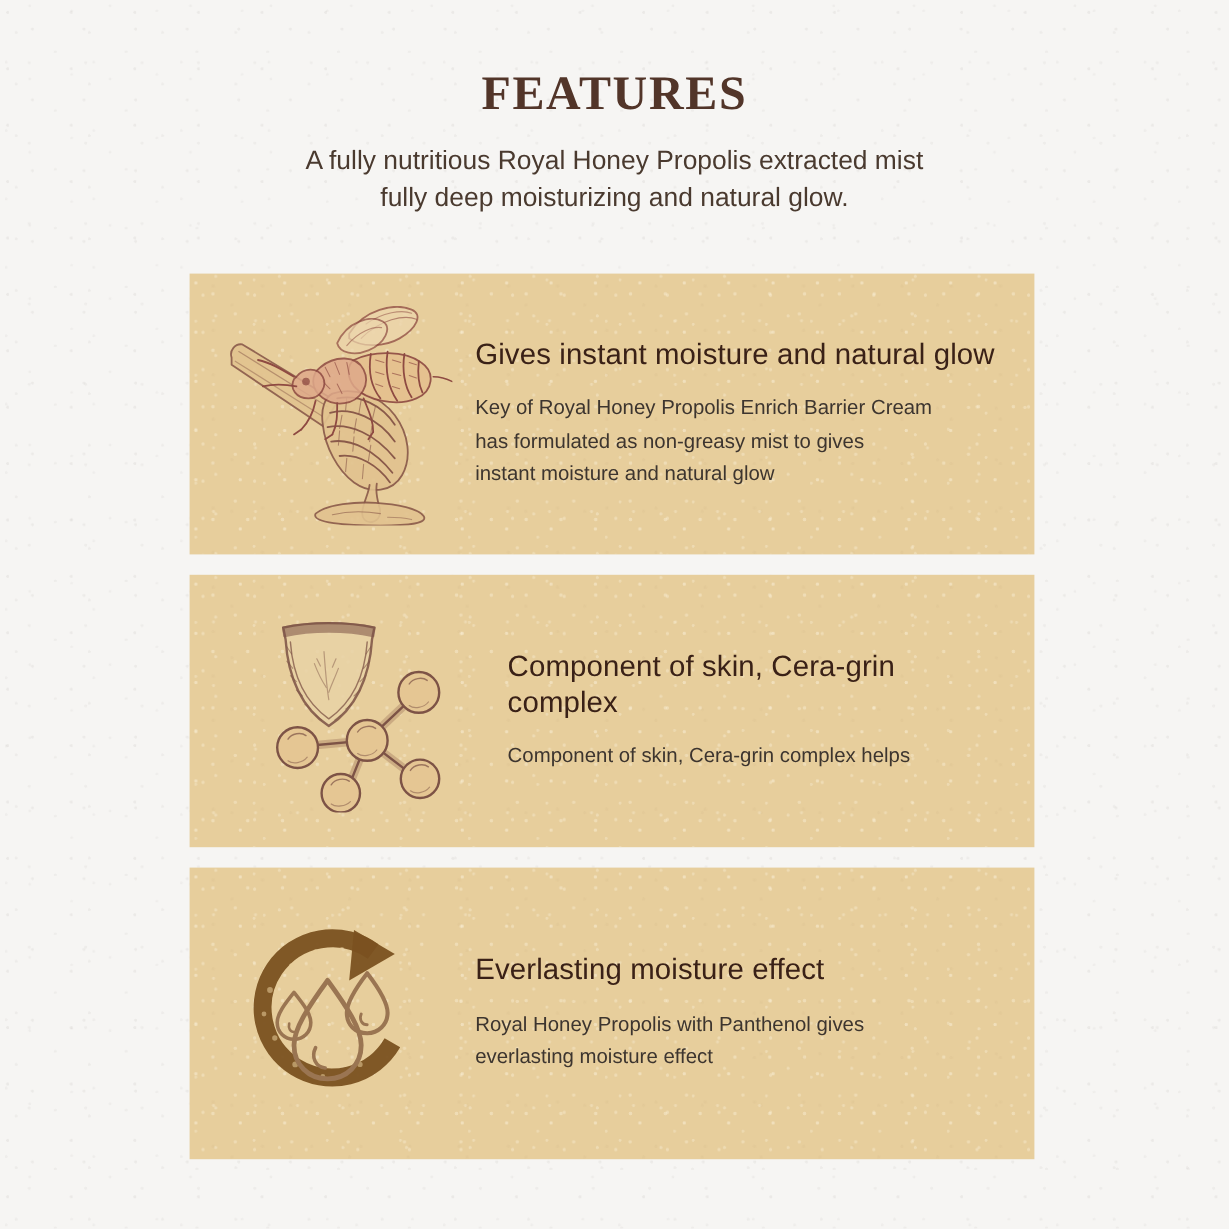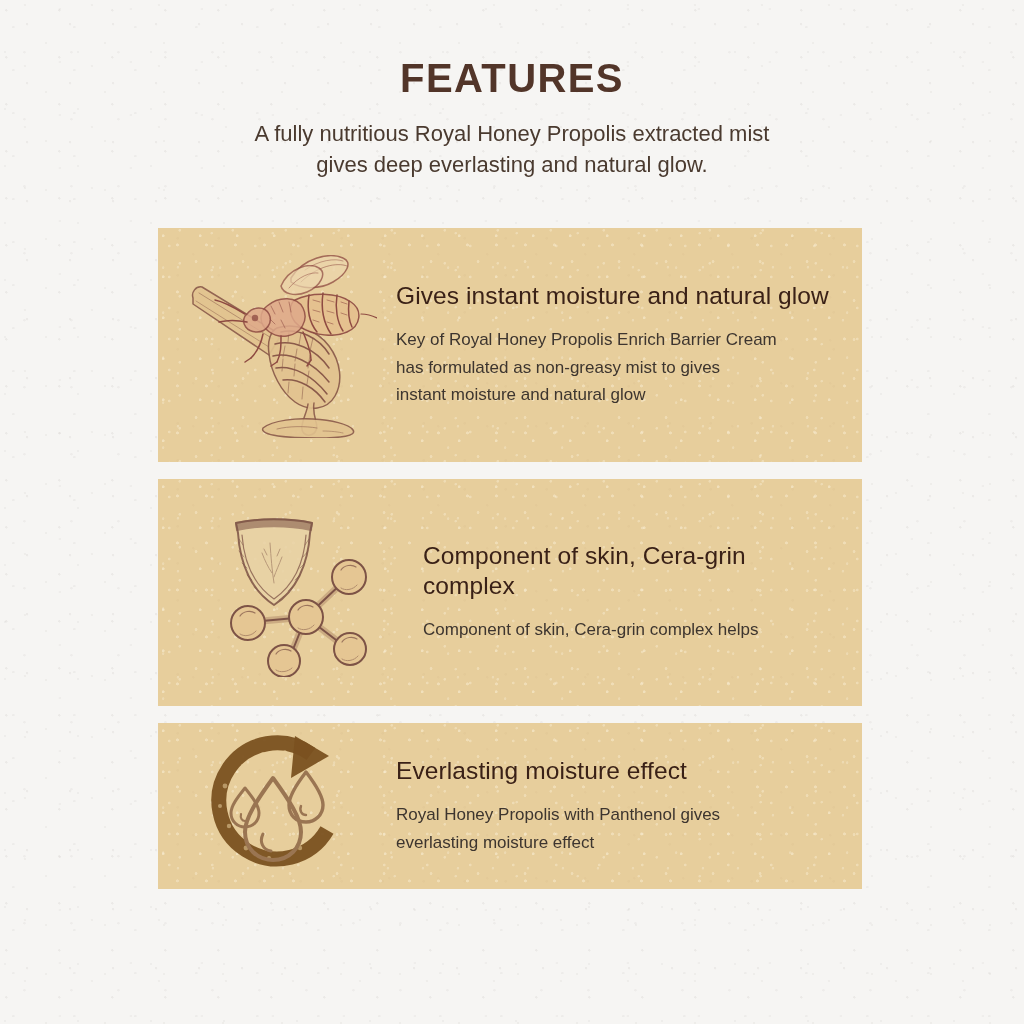--- a/index.html
+++ b/index.html
@@ -40,21 +40,21 @@
 
   
   .header {
     position: absolute;
     left: 0;
     right: 0;
     top: 58px;
     text-align: center;
   }
   .title {
-    font-family: Liberation Sans, sans-serif;
+    font-family: Liberation Serif, serif;
     font-weight: bold;
     font-size: 40px;
     letter-spacing: 1.4px;
     color: #523529;
     margin: 0;
     line-height: 1;
   }
   .subtitle {
     margin: 20px 0 0 0;
     font-size: 22px;
@@ -75,21 +75,21 @@
   .card {
     position: relative;
     background-color: #e7ce9c;
     display: flex;
     align-items: center;
     overflow: hidden;
   }
   .card + .card { margin-top: 17px; }
   .card-1 { height: 234px; }
   .card-2 { height: 227px; padding-left: 27px; }
-  .card-3 { height: 166px; }
+  .card-3 { height: 243px; }
 
   .card-grain {
     position: absolute;
     inset: 0;
     pointer-events: none;
     opacity: .75;
     background-image:
       radial-gradient(circle at 14% 19%, rgba(255,250,235,.55) 0 1.1px, transparent 1.7px),
       radial-gradient(circle at 41% 7%,  rgba(255,250,235,.42) 0 1px,   transparent 1.6px),
       radial-gradient(circle at 67% 36%, rgba(255,248,230,.48) 0 1.2px, transparent 1.8px),
@@ -143,21 +143,21 @@
 <body>
 
 <div class="page">
   <div class="page-grain"></div>
 </div>
 
 <div class="header">
   <h1 class="title">FEATURES</h1>
   <p class="subtitle">
     <span>A fully nutritious Royal Honey Propolis extracted mist</span>
-    <span>gives deep everlasting and natural glow.</span>
+    <span>fully deep moisturizing and natural glow.</span>
   </p>
 </div>
 
 <div class="cards">
 
   <div class="card card-1">
     <div class="card-grain"></div>
 
     <div class="card-icon">
       <svg width="200" height="186" viewBox="0 0 200 186" aria-hidden="true">

